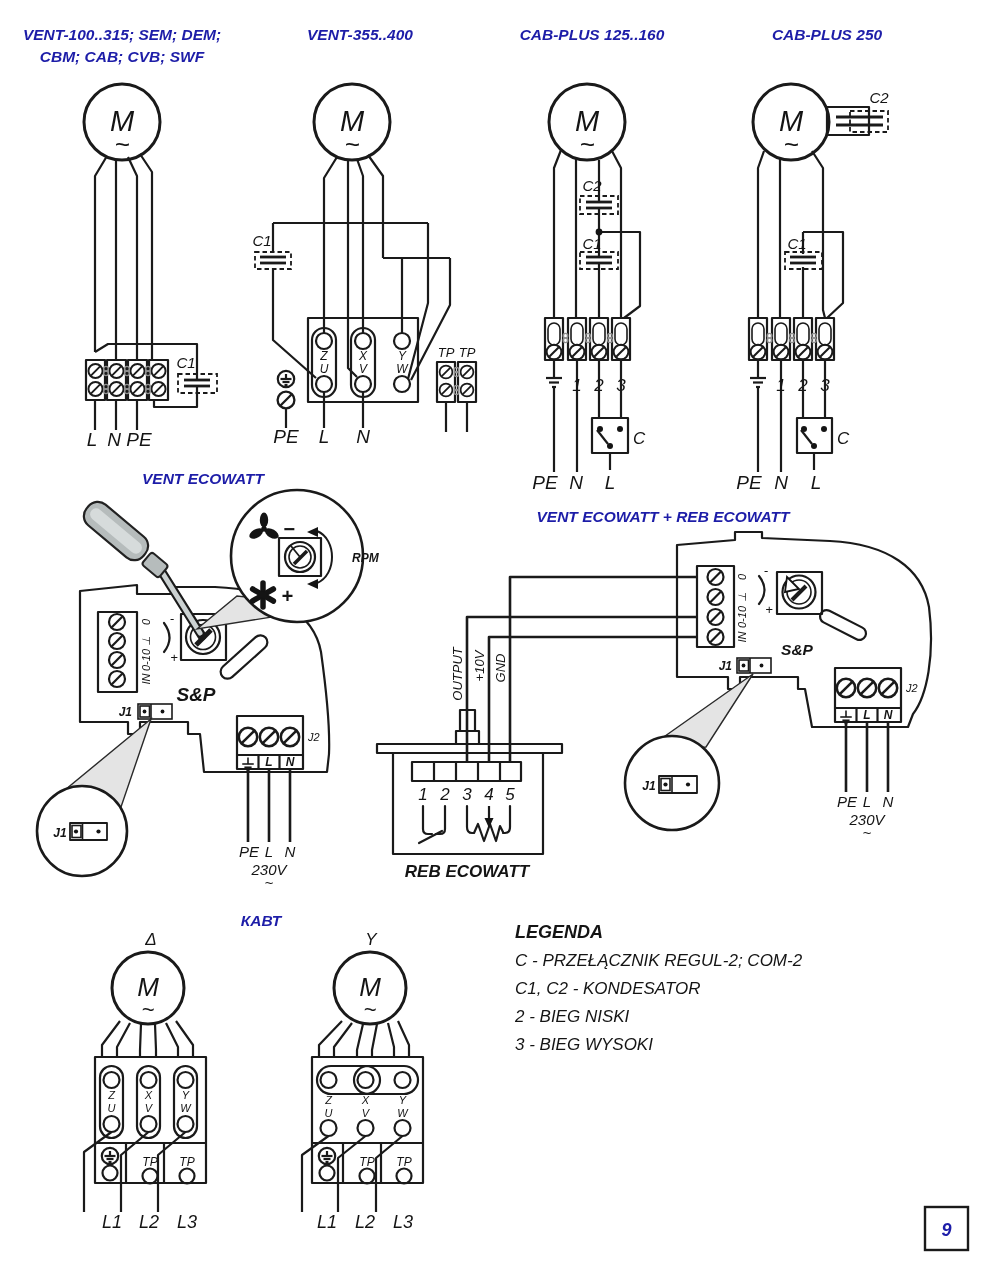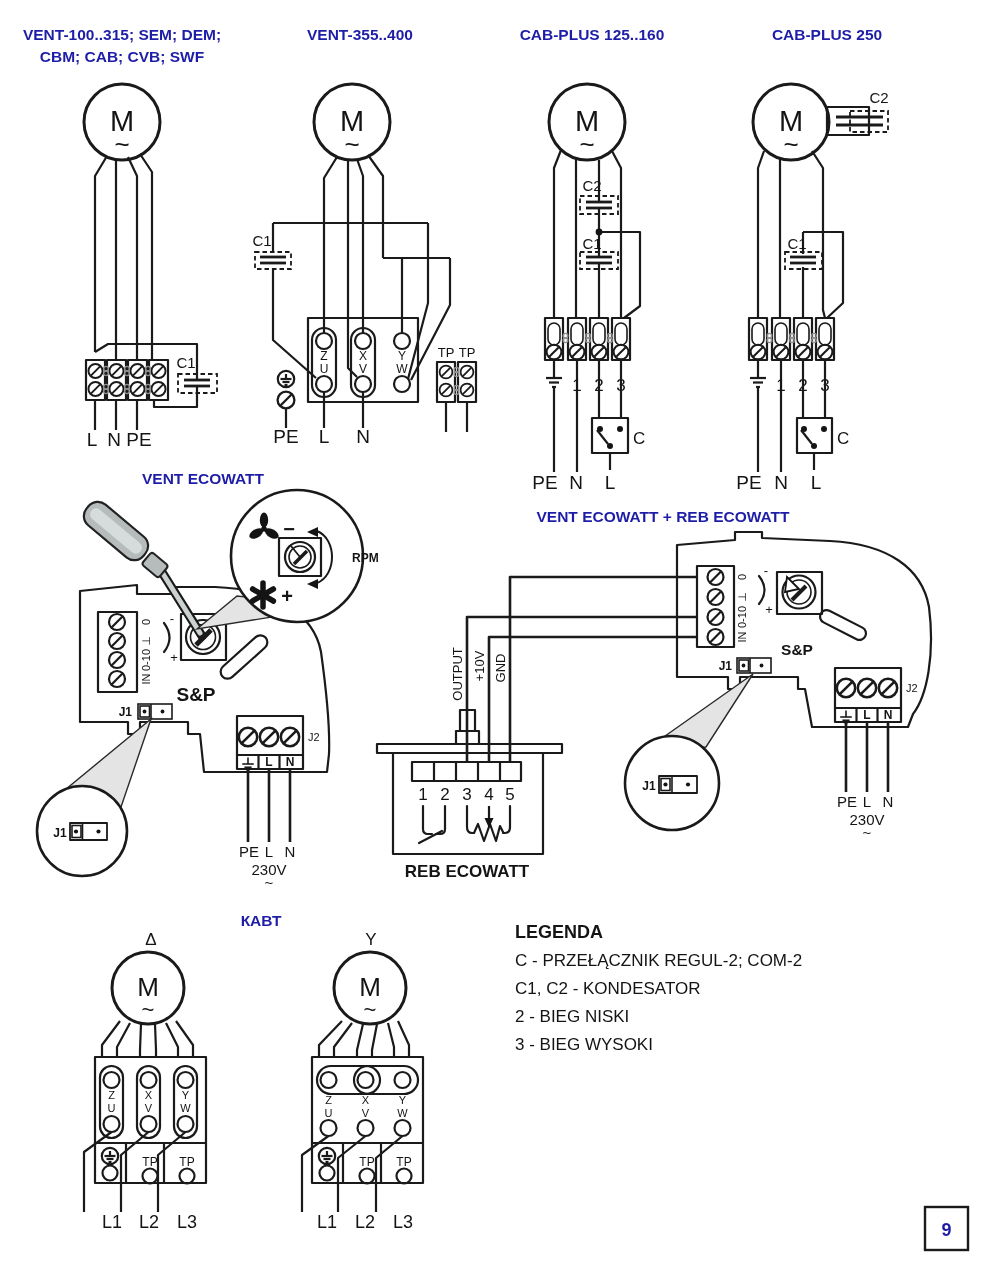--- a/index.html
+++ b/index.html
@@ -1,16 +1,16 @@
 <!DOCTYPE html>
 <html><head>
 <meta charset="utf-8">
 <style>
   html,body{margin:0;padding:0;background:#ffffff;}
-  .wrap{position:relative;width:990px;height:1280px;background:#fff;overflow:hidden;}
+  .wrap{position:relative;width:990px;height:1280px;background:#fff;overflow:hidden;font-style:italic;}
   svg{position:absolute;left:0;top:0;}
   text{font-family:"Liberation Sans",sans-serif;fill:#141414;}
   .ln{fill:none;stroke:#1a1a1a;stroke-width:2.2;stroke-linejoin:round;}
   .lnr{stroke-linecap:round;}
   .mtr{fill:none;stroke:#1a1a1a;stroke-width:3;}
   .thin{fill:none;stroke:#1a1a1a;stroke-width:1.6;}
   .dash{fill:none;stroke:#1a1a1a;stroke-width:1.8;stroke-dasharray:4.5 3;}
   .plate{fill:none;stroke:#1a1a1a;stroke-width:2.8;}
   .blk{fill:#141414;stroke:none;}
   .cone{fill:#e4e4e4;stroke:#2a2a2a;stroke-width:1.4;}

